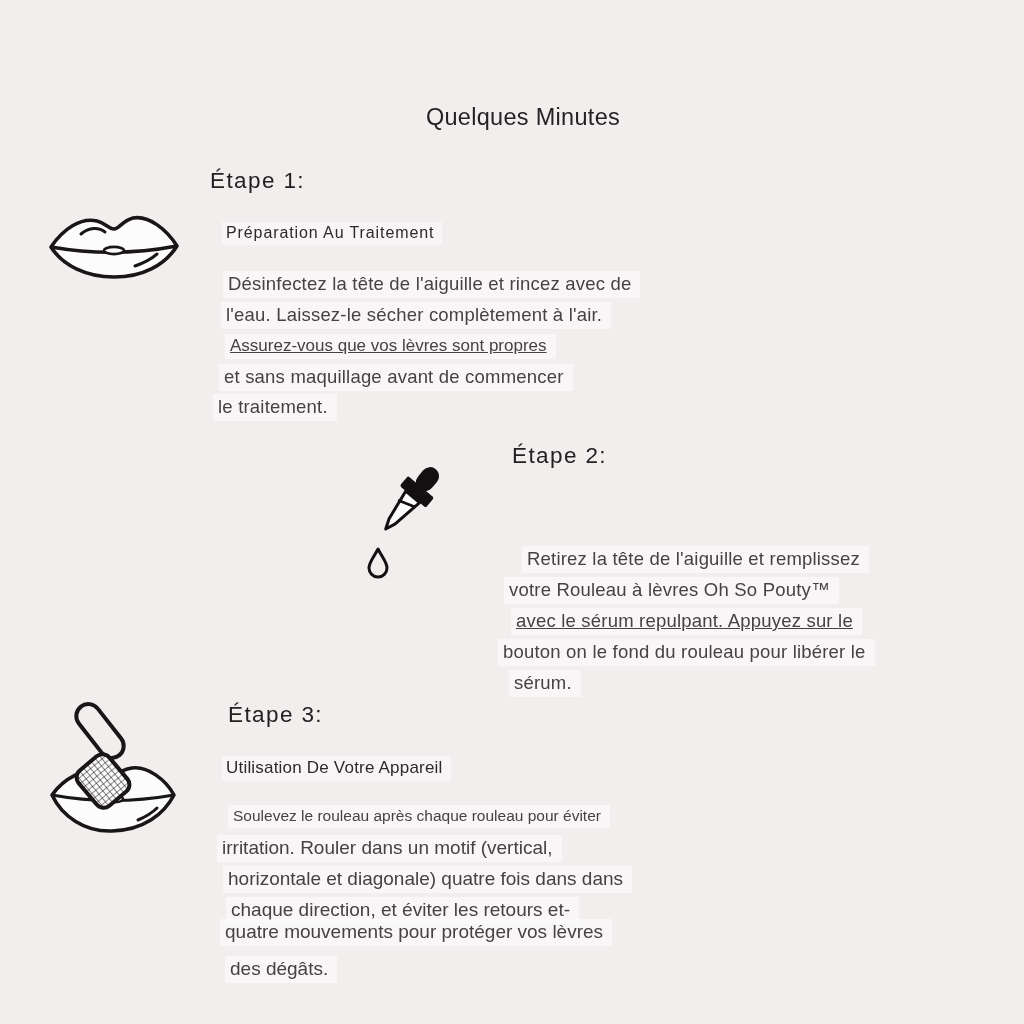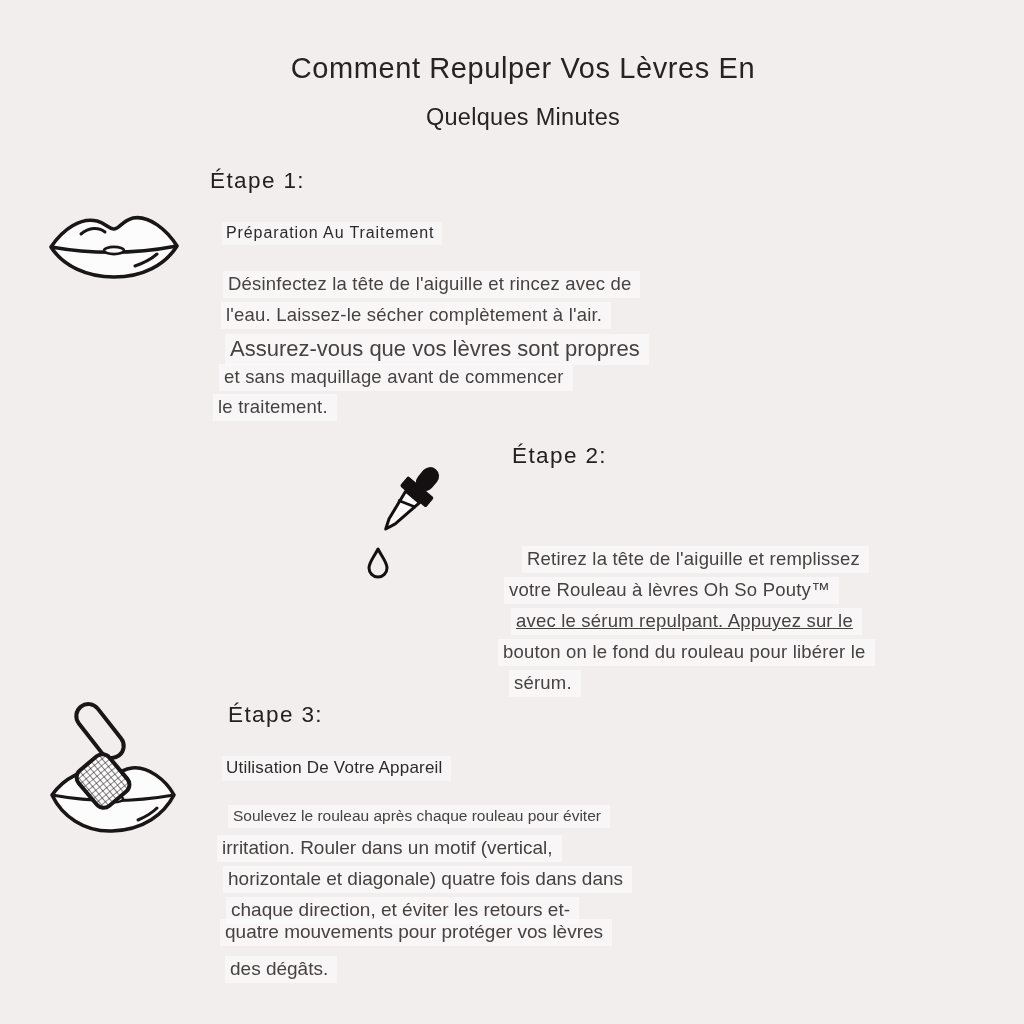--- a/index.html
+++ b/index.html
@@ -24,32 +24,31 @@
   }
   .step-sub{
     color:#2e292a;background:rgba(255,255,255,.42);
     padding:2px 8px 3px 4px;margin-left:-4px;
   }
   .line{
     color:#474142;background:rgba(255,255,255,.45);
     padding:2px 9px 3px 5px;margin-left:-5px;
   }
   .fs-body{font-size:18.5px;letter-spacing:.2px;}
-  .fs-small{font-size:22px;}
+  .fs-small{font-size:17px;text-decoration:underline;}
   .fs-xsmall{font-size:15.5px;}
   .fs-big{font-size:19px;}
   .icon{position:absolute;}
   svg{display:block;}
 </style>
 </head>
 <body>
 
 <div class="page">
 
-  <div class="abs title-1">Comment Repulper Vos Lèvres En</div>
   <div class="abs title-2">Quelques Minutes</div>
 
   <div class="icon" style="left:47px;top:202px;width:134px;height:84px;">
     <svg width="134" height="84" viewBox="0 0 134 84">
       <path d="M4 45 C 16 27 34 15 50 19 C 58 21 62 27 67 27 C 72 27 75 19 86 16 C 102 13 120 28 130 44 C 118 63 96 75 67 75 C 40 75 16 64 4 45 Z" fill="#fdfcfc" stroke="#1a1617" stroke-width="3.6" stroke-linejoin="round"></path>
       <path d="M4 45 Q 67 56 130 44" fill="none" stroke="#1a1617" stroke-width="3.4"></path>
       <ellipse cx="67" cy="48.5" rx="10" ry="3.6" fill="#fdfcfc" stroke="#1a1617" stroke-width="2.6"></ellipse>
       <path d="M34 32 C 42 25 52 25 58 30" fill="none" stroke="#1a1617" stroke-width="3" stroke-linecap="round"></path>
       <path d="M88 64 Q 102 59 110 52" fill="none" stroke="#1a1617" stroke-width="3" stroke-linecap="round"></path>
     </svg>

